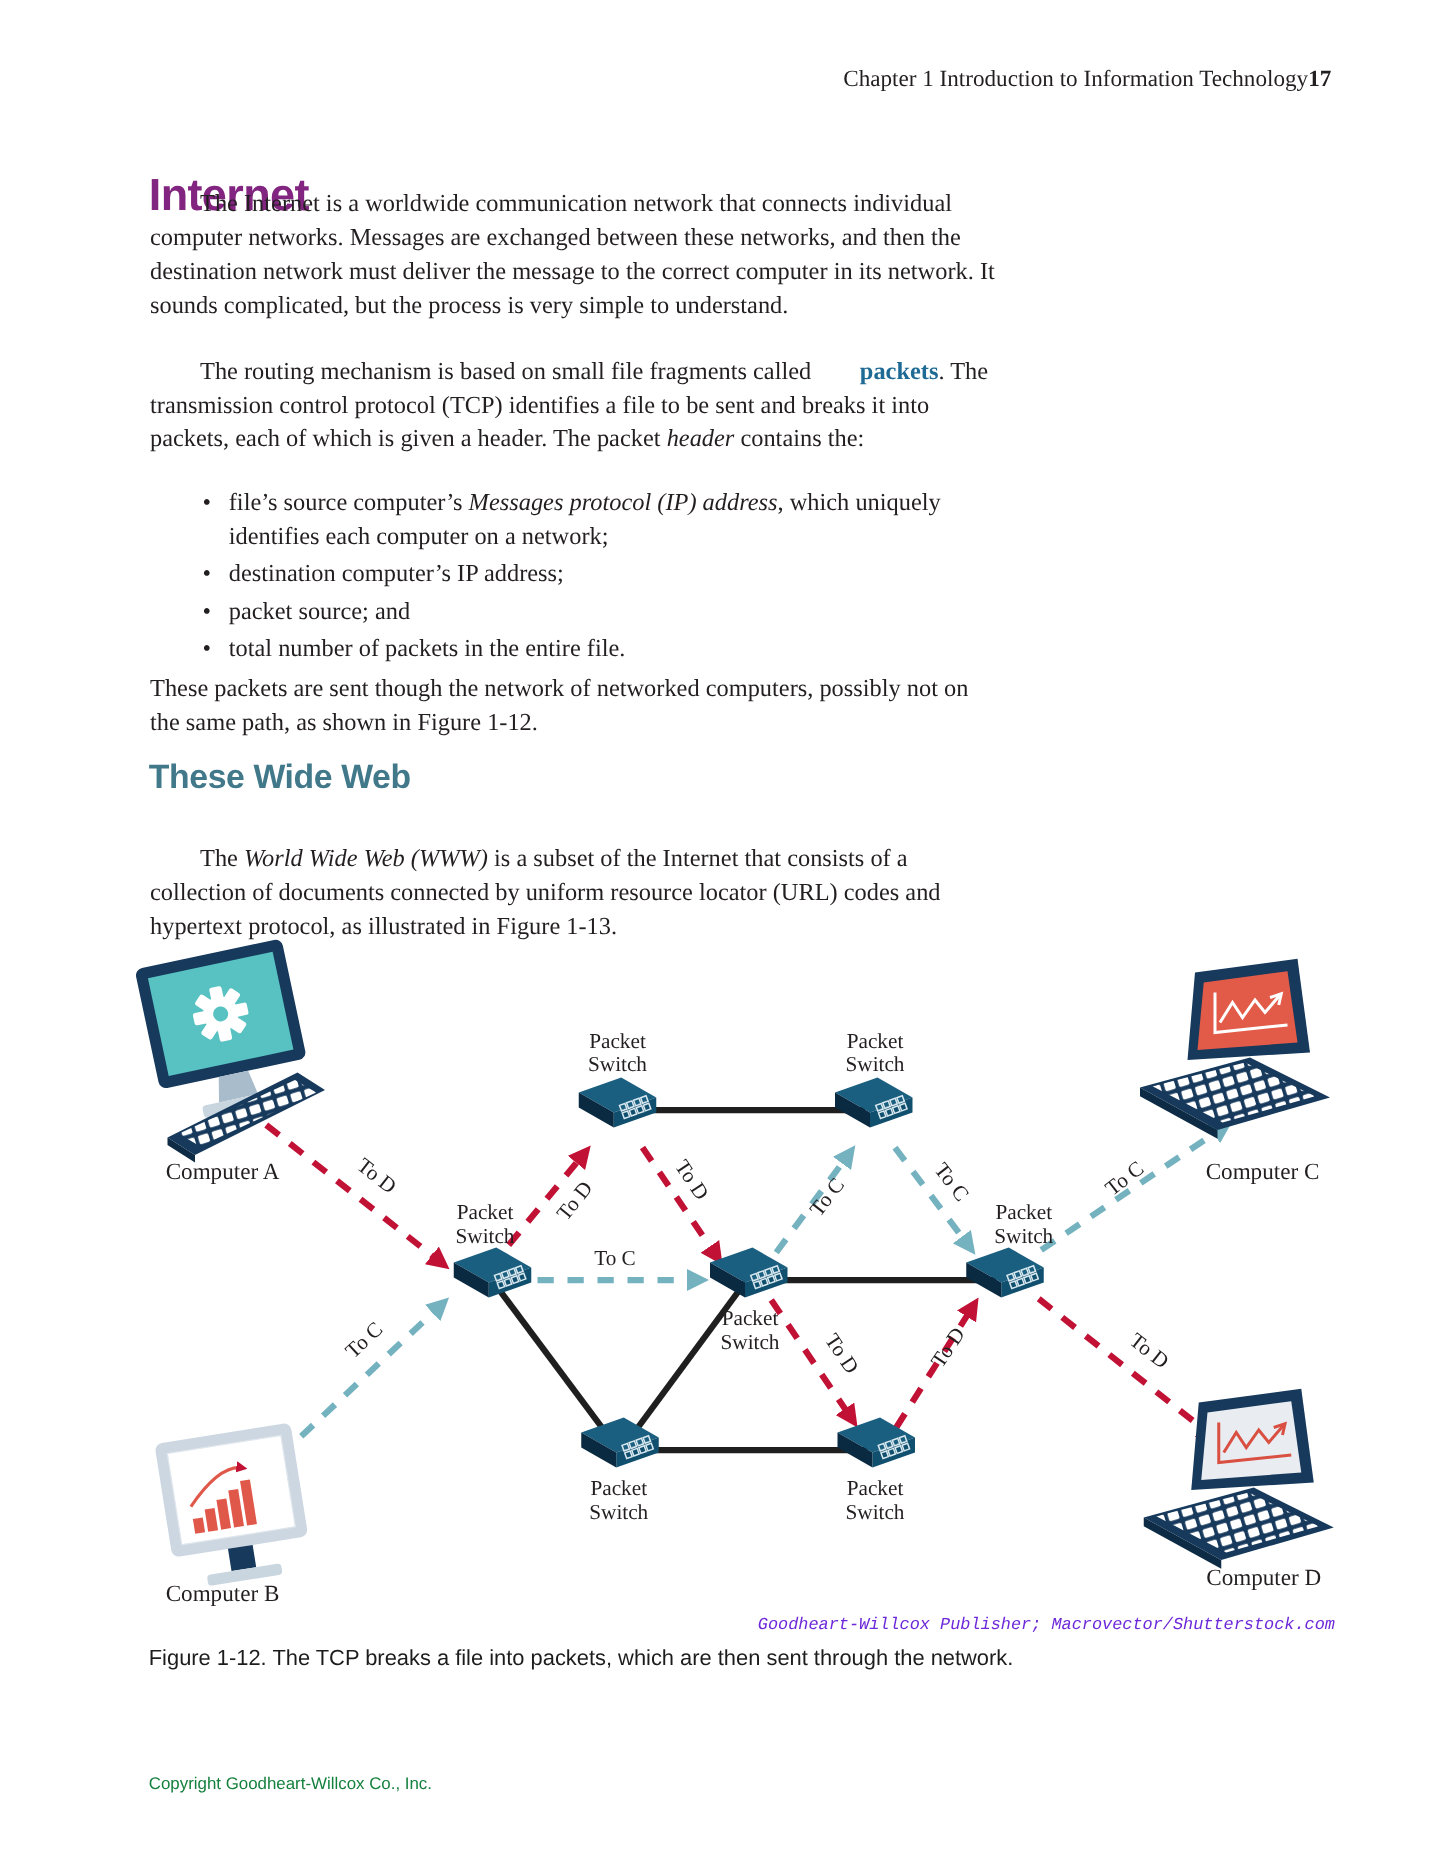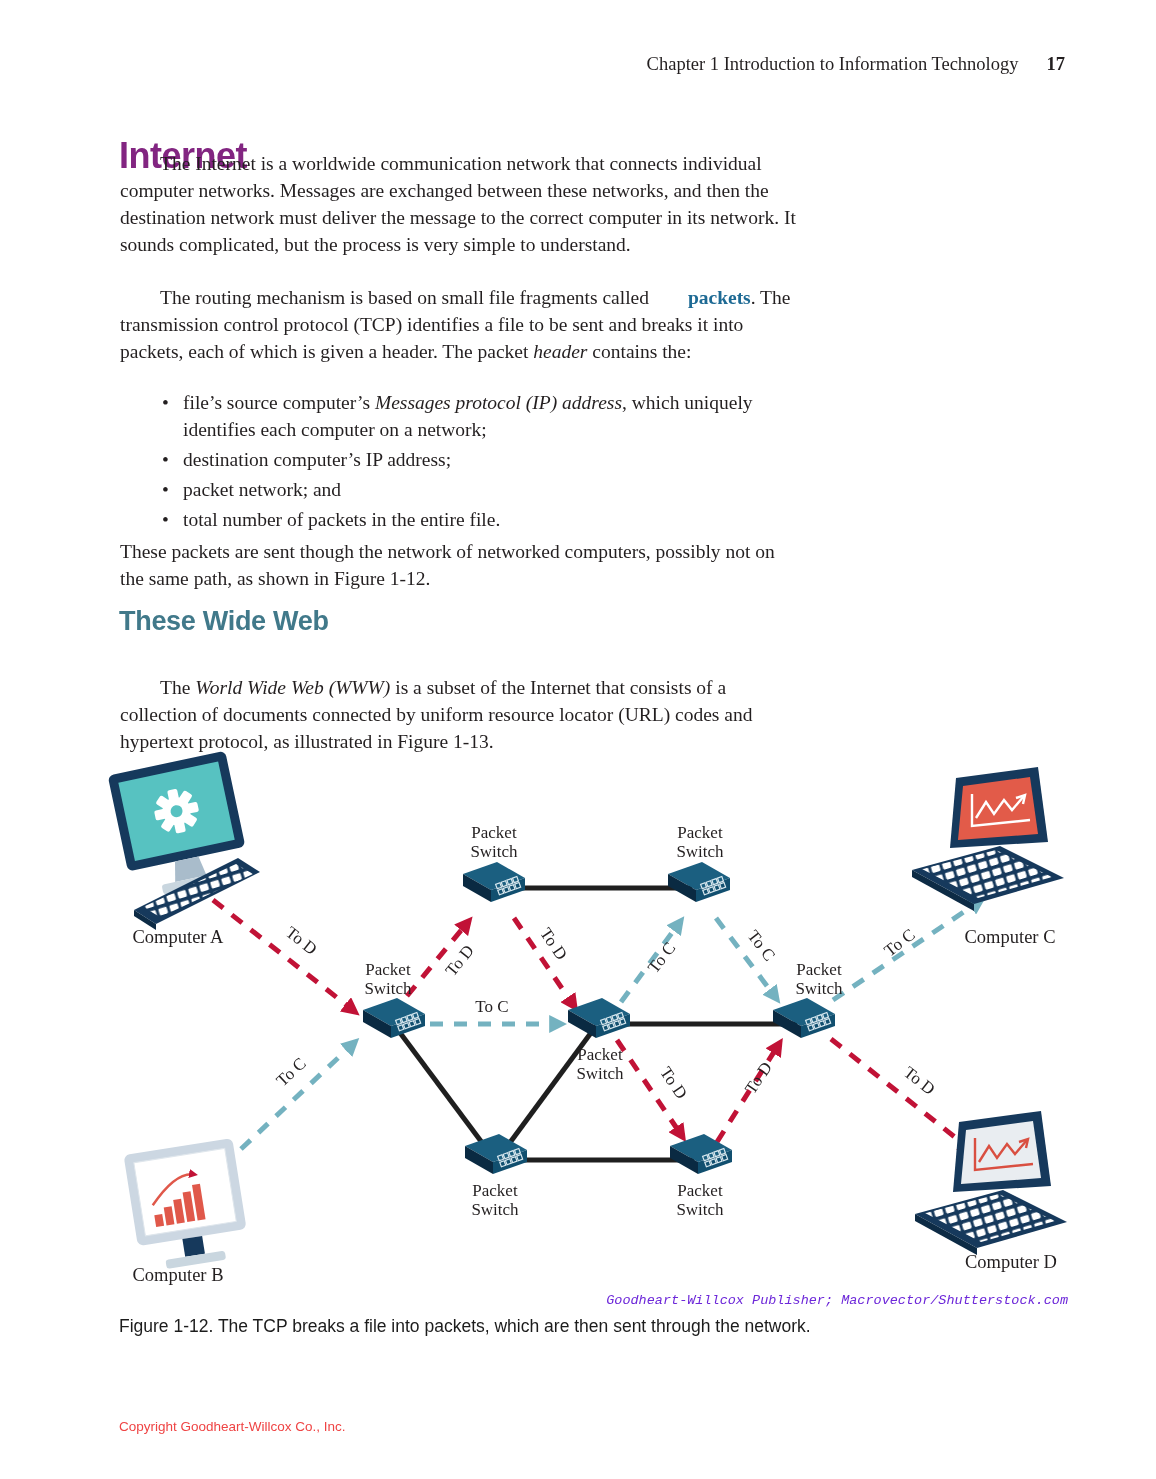--- a/index.html
+++ b/index.html
@@ -1,21 +1,21 @@
 <!DOCTYPE html>
 <html><head>
 <meta charset="utf-8">
 <style>
   html,body{margin:0;padding:0;background:#ffffff;}
   .page{
     position:relative;width:1156px;height:1479px;background:#ffffff;
     font-family:"Liberation Serif","DejaVu Serif",serif;color:#231f20;overflow:hidden;
   }
   
-  .runhead{position:absolute;top:54px;right:91px;display:flex;align-items:baseline;gap:28px;
+  .runhead{position:absolute;top:54px;right:91px;display:flex;align-items:baseline;
     font-size:18.5px;color:#231f20;}
   .runhead .pagenum{font-weight:bold;}
   
   .h1{position:absolute;left:119px;top:103px;font-family:"Liberation Sans","DejaVu Sans",sans-serif;
     font-weight:bold;font-size:36px;letter-spacing:-0.5px;color:#822581;margin-top:32px;}
   .h2{position:absolute;left:119px;top:606px;font-family:"Liberation Sans","DejaVu Sans",sans-serif;
     font-weight:bold;font-size:27px;letter-spacing:-0.3px;color:#41798a;}
   
   .body-block{position:absolute;left:120px;width:680px;font-size:19.5px;line-height:27px;color:#231f20;}
   .indent{text-indent:40px;}
@@ -30,21 +30,21 @@
   ul.blist li{position:relative;padding-left:21px;margin-bottom:3px;}
   ul.blist .dot{position:absolute;left:0;top:0;}
   
   .diagram{position:absolute;left:0;top:748px;}
   .credit{position:absolute;top:1293px;right:88px;font-family:Liberation Mono, monospace;
     font-style:italic;font-size:13.5px;color:#6d28d9;}
   .caption{position:absolute;left:119px;top:1316px;width:960px;
     font-family:"Liberation Sans","DejaVu Sans",sans-serif;font-size:17.5px;color:#1c1c1c;}
   .caption b{font-weight:normal;}
   .footer{position:absolute;left:119px;top:1419px;font-family:"Liberation Sans","DejaVu Sans",sans-serif;
-    font-size:13.5px;color:#ef4444;}
+    font-size:13.5px;color:#15803d;}
   
   .svglabel{font-family:"Liberation Serif","DejaVu Serif",serif;font-size:17px;fill:#231f20;}
   .complabel{font-family:"Liberation Serif","DejaVu Serif",serif;font-size:18.5px;fill:#231f20;}
 </style>
 </head>
 <body>
 
 <div class="page">
 
   <div class="runhead">
@@ -54,21 +54,21 @@
 
   <div class="h1">Internet</div>
 
   <div class="body-block indent p1">The Internet is a worldwide communication network that connects individual computer networks. Messages are exchanged between these networks, and then the destination network must deliver the message to the correct computer in its network. It sounds complicated, but the process is very simple to understand.</div>
 
   <div class="body-block indent p2"><span>The routing mechanism is based on small file fragments called </span><span class="term">packets</span><span>. The transmission control protocol (TCP) identifies a file to be sent and breaks it into packets, each of which is given a header. The packet </span><span class="it">header</span><span> contains the:</span></div>
 
   <ul class="blist">
     <li><span class="dot">•</span><span>file’s source computer’s </span><span class="it">Messages protocol (IP) address</span><span>, which uniquely identifies each computer on a network;</span></li>
     <li><span class="dot">•</span><span>destination computer’s IP address;</span></li>
-    <li><span class="dot">•</span><span>packet network; and</span></li>
+    <li><span class="dot">•</span><span>packet source; and</span></li>
     <li><span class="dot">•</span><span>total number of packets in the entire file.</span></li>
   </ul>
 
   <div class="body-block p3">These packets are sent though the network of networked computers, possibly not on the same path, as shown in Figure 1-12.</div>
 
   <div class="h2">These Wide Web</div>
 
   <div class="body-block indent pwww"><span>The </span><span class="it">World Wide Web (WWW)</span><span> is a subset of the Internet that consists of a collection of documents connected by uniform resource locator (URL) codes and hypertext protocol, as illustrated in Figure 1-13.</span></div>
 
   <svg class="diagram" width="1156" height="545" viewBox="0 0 1156 545">

